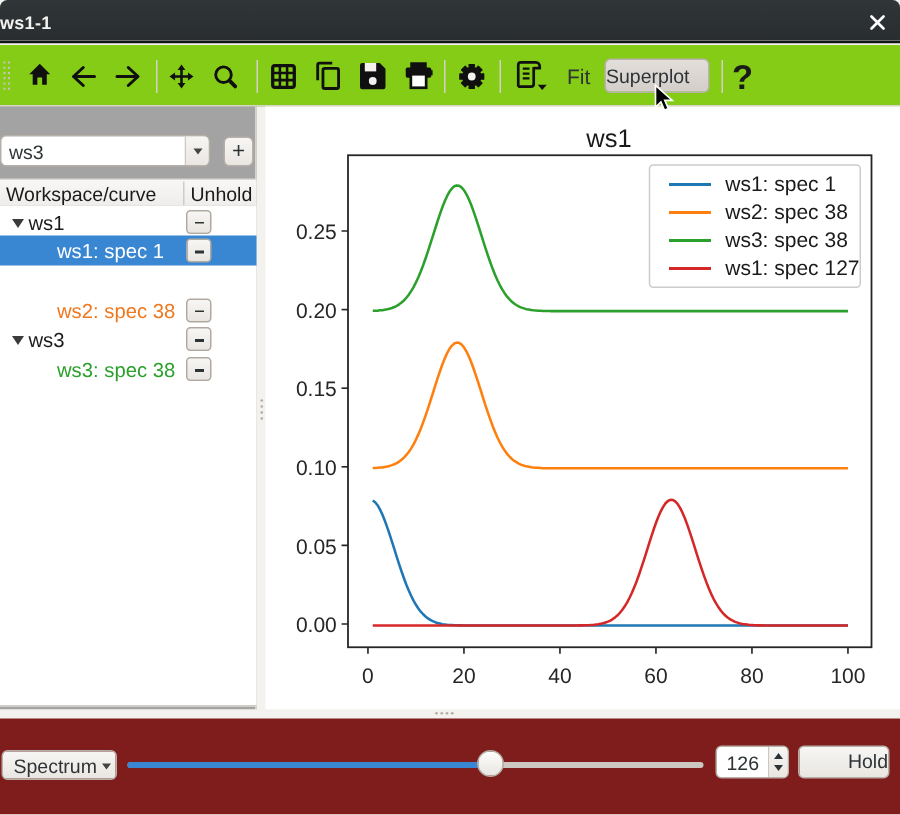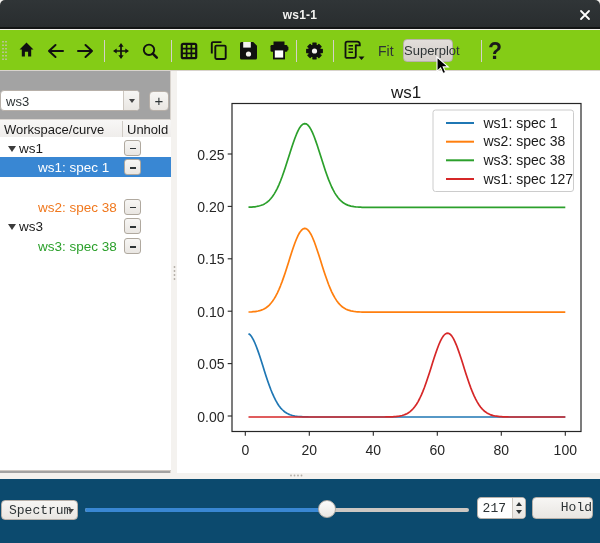--- a/index.html
+++ b/index.html
@@ -2,30 +2,30 @@
 <html><head><meta charset="utf-8">
 <style>
 html,body{margin:0;padding:0;width:600px;height:543px;overflow:hidden;
  font-family:"Liberation Sans",sans-serif;-webkit-font-smoothing:antialiased;}
 *{box-sizing:border-box;}
 #win{position:relative;width:600px;height:543px;background:#f4f2ef;}
 
 #titlebar{position:absolute;left:0;top:0;width:600px;height:29px;
  background:linear-gradient(#303537,#292d2f);border-bottom:2px solid #121414;
  border-radius:5px 5px 0 0;}
-#title{position:absolute;left:0;right:0;top:8px;text-align:center;
+#title{position:absolute;left:0;right:0;top:8px;text-align:left;
  color:#f3f3f1;font-size:12px;font-weight:bold;letter-spacing:0.2px;}
 
 #toolbar{position:absolute;left:0;top:30px;width:600px;height:41px;
  background:#84cc16;border-bottom:1px solid #d8d3cd;}
 .sep{position:absolute;top:10px;width:1px;height:22px;background:#d5d0ca;}
 #fitlbl{position:absolute;left:378px;top:13px;font-size:14px;color:#2e3436;}
-#superplot{position:absolute;left:403px;top:9px;width:50px;height:23px;
+#superplot{position:absolute;left:403px;top:9px;width:70px;height:23px;
  background:linear-gradient(#e2deda,#d3cec9);border:1px solid #b9b2ab;border-radius:4px;
- font-size:13px;color:#2e3436;text-align:right;line-height:21px;}
+ font-size:13px;color:#2e3436;text-align:left;line-height:21px;}
 #qmark{position:absolute;left:488px;top:7px;font-size:23px;line-height:28px;font-weight:bold;color:#1a1a1a;}
 
 #lpanel{position:absolute;left:0;top:71px;width:171px;height:402px;background:#a3a3a3;border-right:1px solid #d8d3cd;}
 #combo{position:absolute;left:0px;top:19px;width:140px;height:21px;
  background:#fff;border:1px solid #b7b0a9;border-radius:4px;}
 #combo .txt{position:absolute;left:5px;top:3px;font-size:13px;color:#2e3436;}
 #combo .btn{position:absolute;right:0;top:0;width:16px;height:19px;
  background:linear-gradient(#f7f6f4,#e9e6e2);border-left:1px solid #cdc7c0;border-radius:0 3px 3px 0;}
 #plusbtn{position:absolute;left:149px;top:20px;width:20px;height:20px;
  background:linear-gradient(#f7f6f4,#e9e6e2);border:1px solid #b7b0a9;border-radius:4px;
@@ -45,21 +45,21 @@
 .exp{position:absolute;left:8px;top:8px;width:0;height:0;
  border-left:4.5px solid transparent;border-right:4.5px solid transparent;border-top:6px solid #3b3b3b;}
 .mbtn{position:absolute;left:124px;top:2px;width:17px;height:16px;
  background:linear-gradient(#f7f6f4,#e9e6e2);border:1px solid #b0a99f;border-radius:3px;}
 .mbtn i{position:absolute;left:5px;top:7px;width:6px;height:1.6px;background:#2e3436;}
 
 #figure{position:absolute;left:177px;top:71px;width:423px;height:402px;background:#fff;}
 
 #hsplit{position:absolute;left:0;top:473px;width:600px;height:6px;background:#f4f2ef;}
 
-#bbar{position:absolute;left:0;top:479px;width:600px;height:64px;background:#0c4a6e;font-family:Liberation Mono, monospace;}
+#bbar{position:absolute;left:0;top:479px;width:600px;height:64px;background:#7f1d1d;}
 #speccombo{position:absolute;left:1px;top:21px;width:77px;height:20px;
  background:linear-gradient(#f7f6f4,#e9e6e2);border:1px solid #b7b0a9;border-radius:4px;
  font-size:13px;color:#2e3436;}
 #speccombo span{position:absolute;left:7px;top:2px;}
 .downarrow{position:absolute;width:0;height:0;border-left:3.5px solid transparent;
  border-right:3.5px solid transparent;border-top:4.5px solid #444;}
 #groove{position:absolute;left:85px;top:28.5px;width:384px;height:4px;background:#cdc7c2;border-radius:2px;}
 #groovefill{position:absolute;left:0;top:0;width:242px;height:4px;background:#3987d3;border-radius:2px;}
 #handle{position:absolute;left:318px;top:21px;width:18px;height:18px;border-radius:50%;
  background:linear-gradient(#fdfdfc,#e9e6e2);border:1px solid #b3aca4;}
@@ -291,21 +291,21 @@
  <div id="bbar">
   <div id="speccombo">
         <span>Spectrum</span>
         <div class="downarrow" style="left:66px;top:8px"></div>
       </div>
   <div id="groove">
         <div id="groovefill"></div>
       </div>
   <div id="handle"></div>
   <div id="spin">
-    <div class="num">217</div>
+    <div class="num">126</div>
     <div class="btns">
       <div class="uparrow" style="left:3px;top:4px"></div>
       <div class="downarrow" style="left:3px;top:12px;border-top-color:#2e3436"></div>
     </div>
   </div>
   <div id="holdbtn">Hold</div>
  </div>
 
  <svg width="6" height="20" style="position:absolute;left:172px;top:264px">
    <g fill="#b3ada6">

